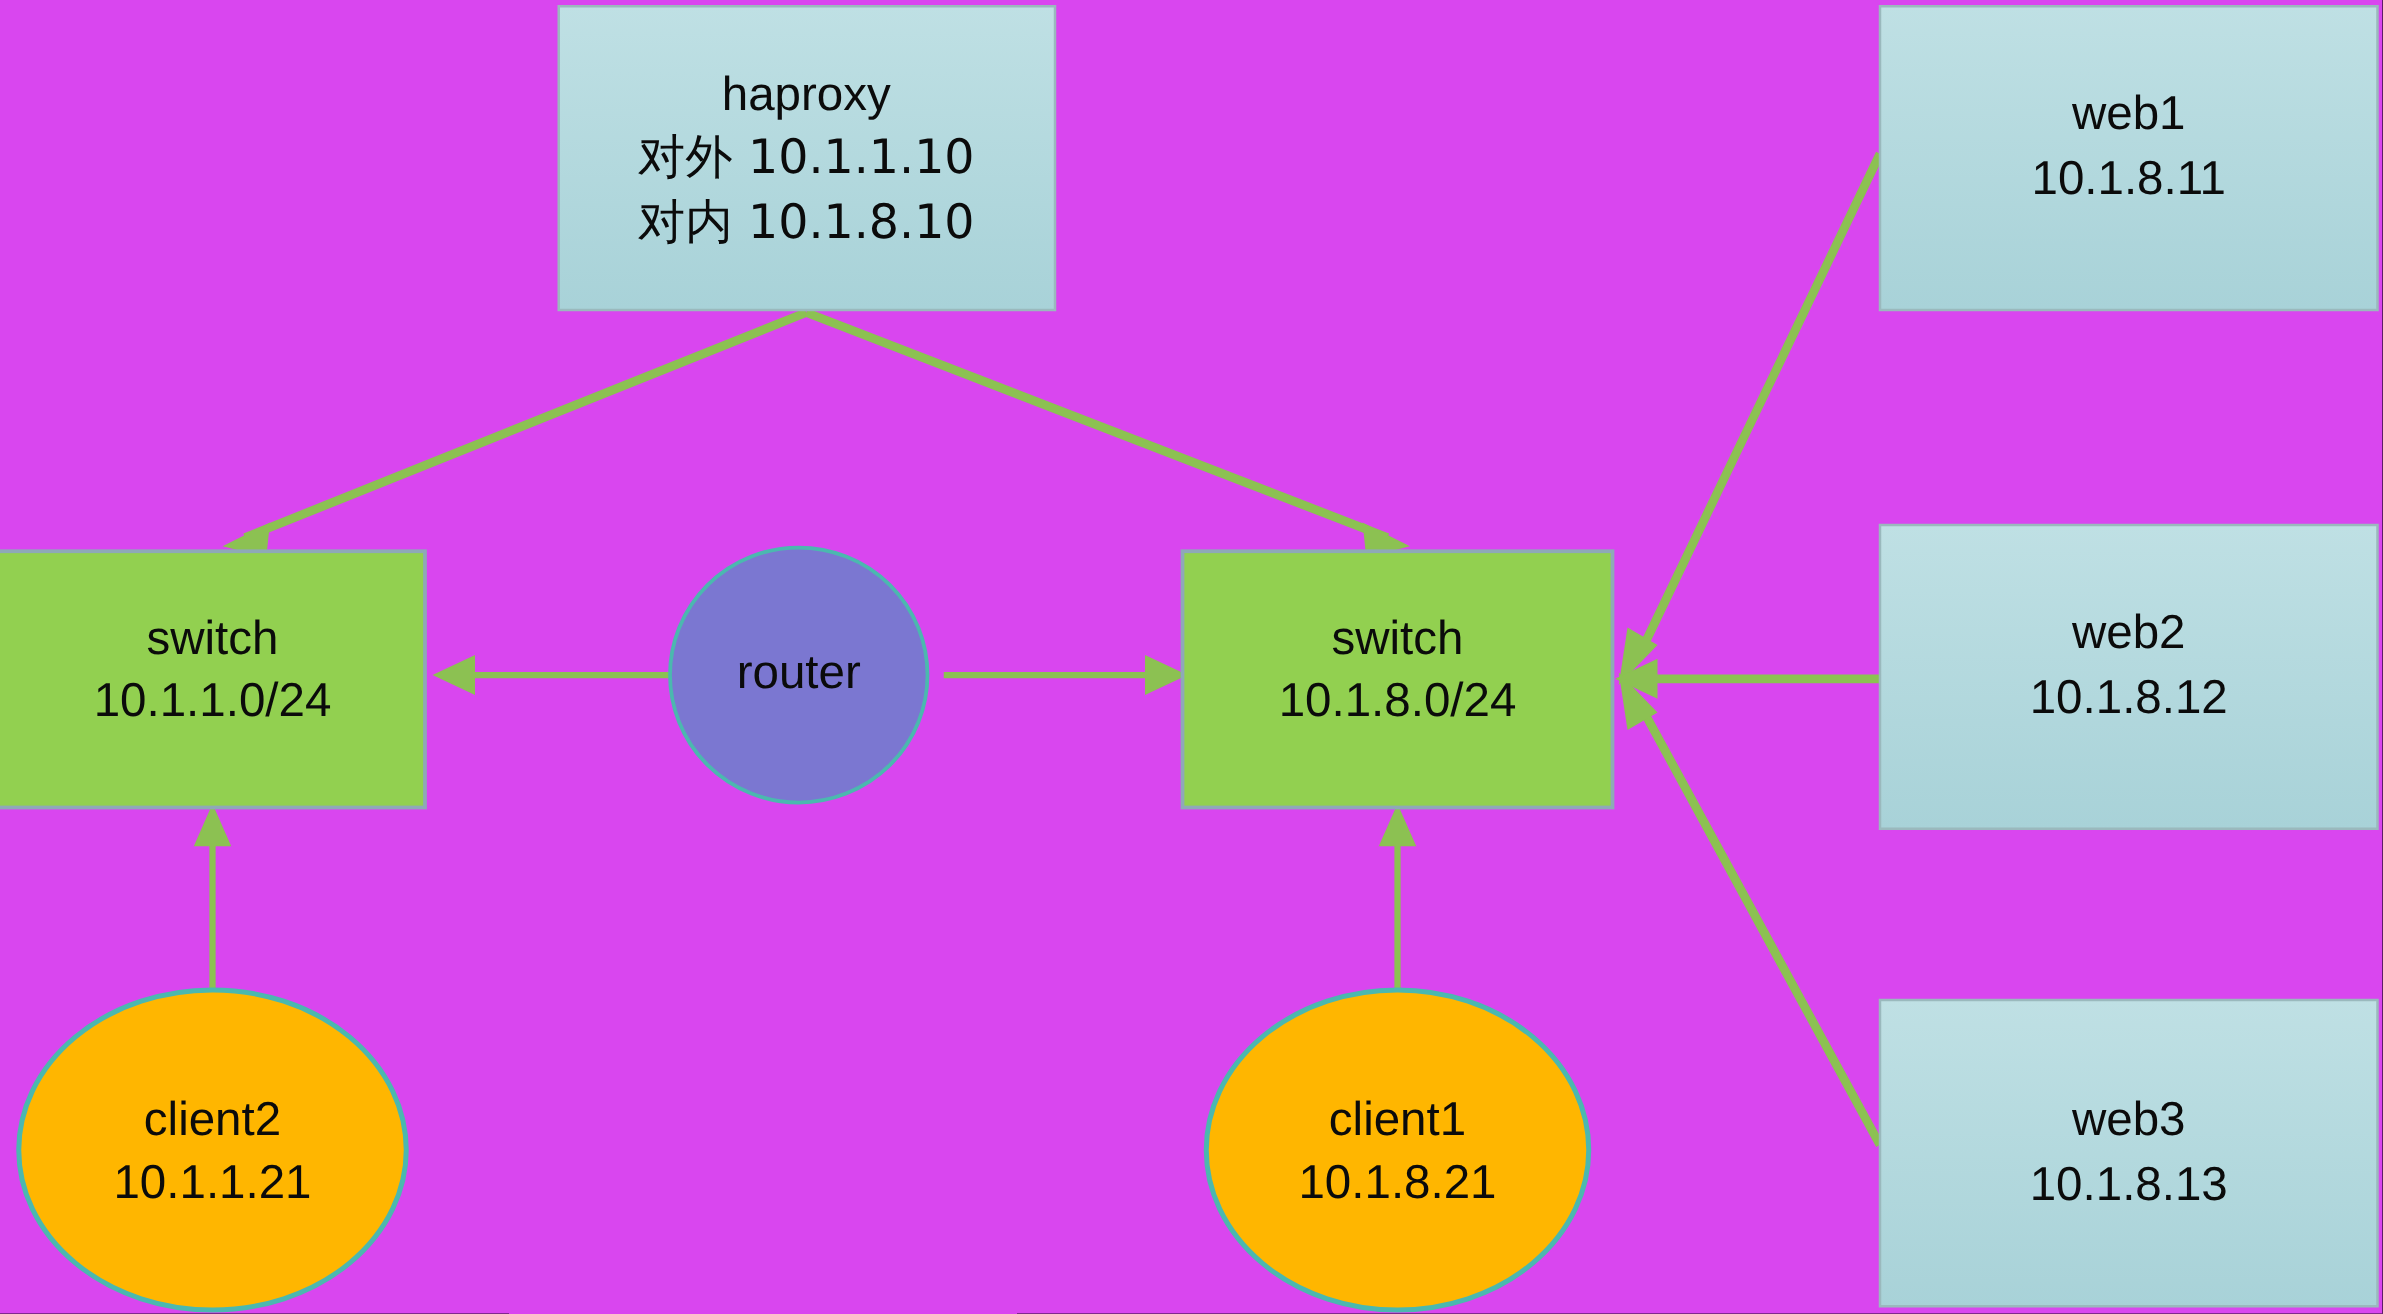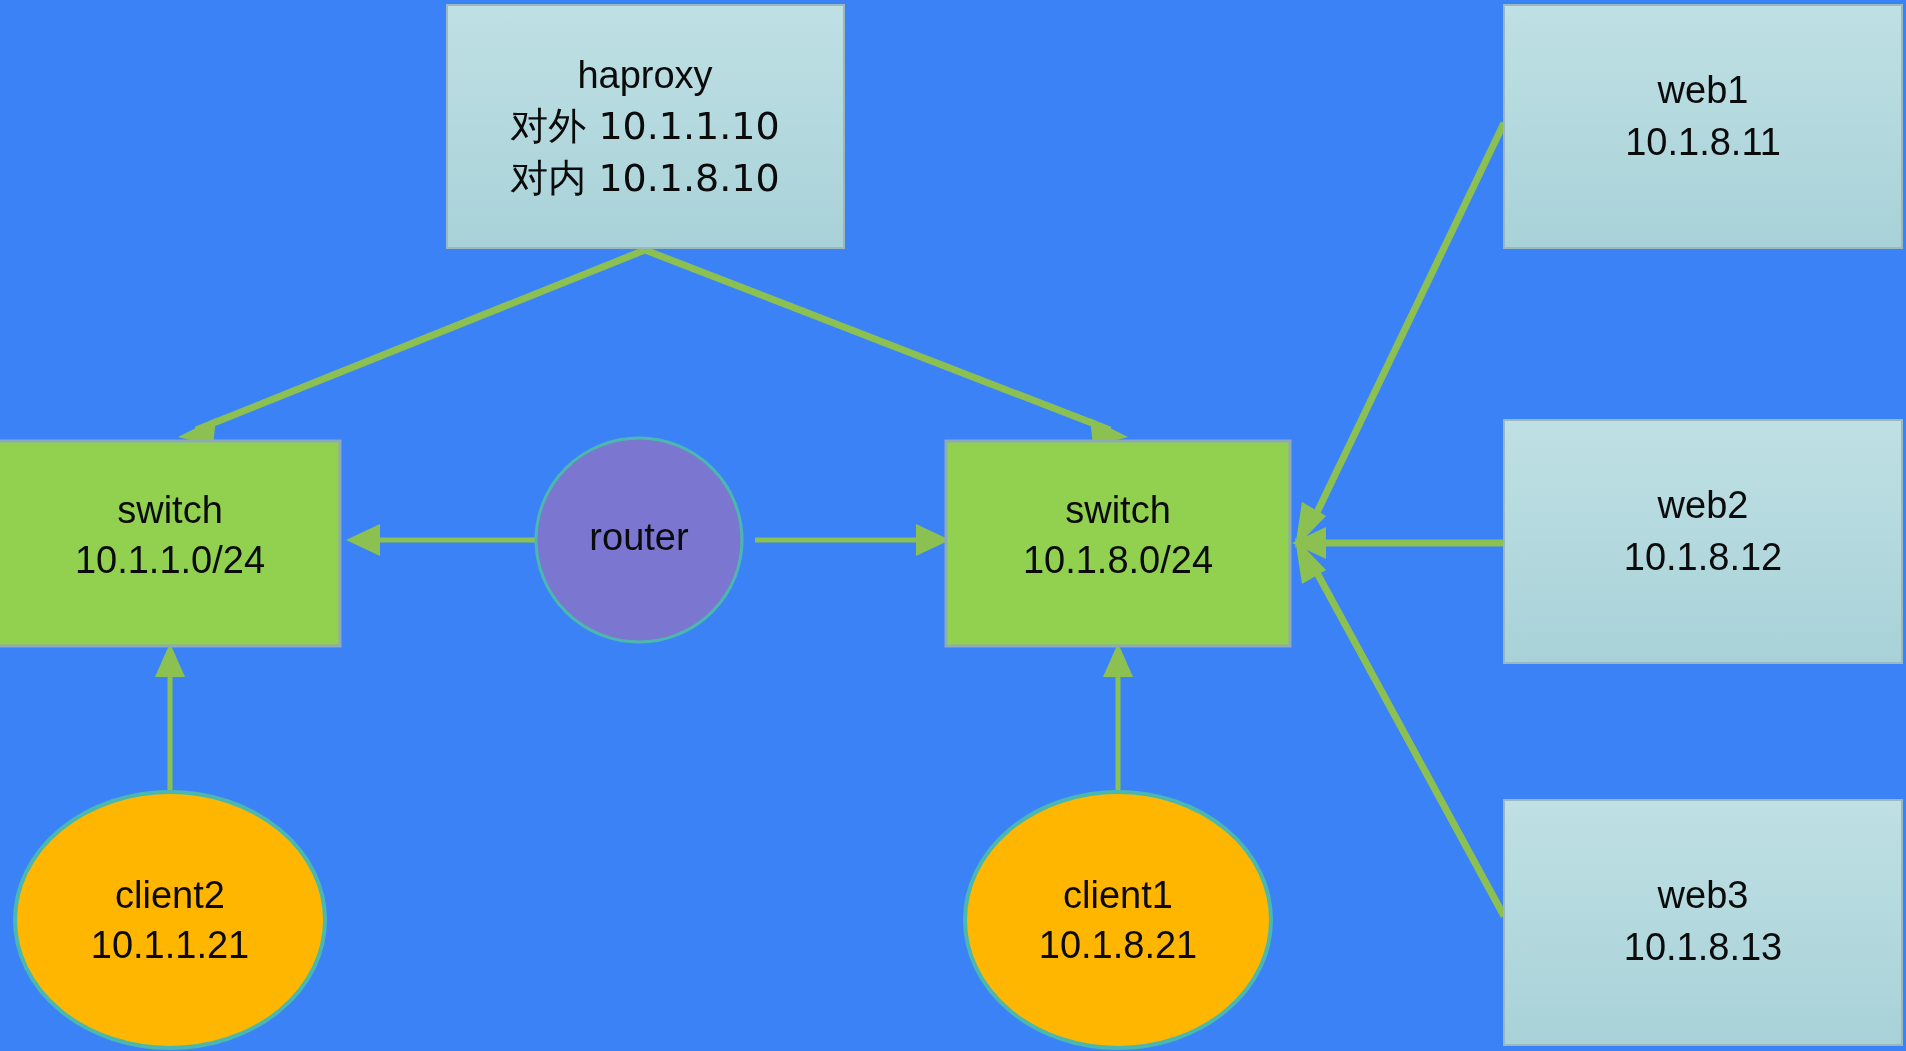--- a/index.html
+++ b/index.html
@@ -11,21 +11,21 @@
   body {
     width: 1906px;
     height: 1051px;
     overflow: hidden;
     font-family: "Liberation Sans", "DejaVu Sans", sans-serif;
   }
   #diagram-root {
     position: relative;
     width: 1906px;
     height: 1051px;
-    background: #3b82f6;
+    background: #d946ef;
   }
   svg#topology {
     position: absolute;
     top: 0;
     left: 0;
     width: 1906px;
     height: 1051px;
     display: block;
   }
   .node-label {

